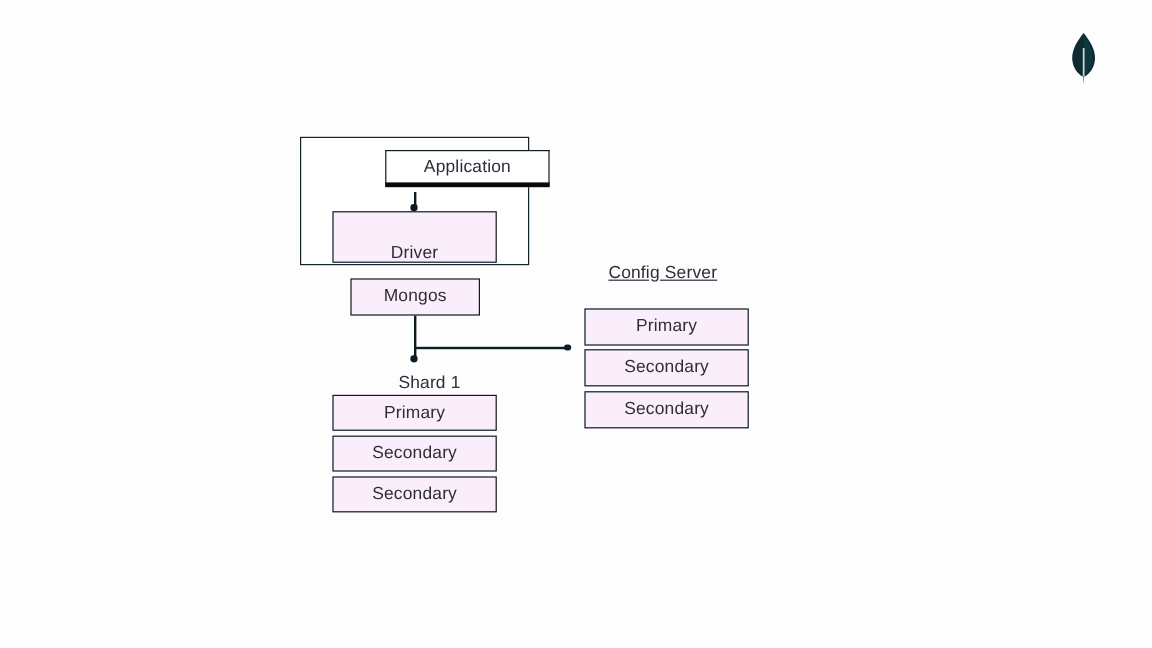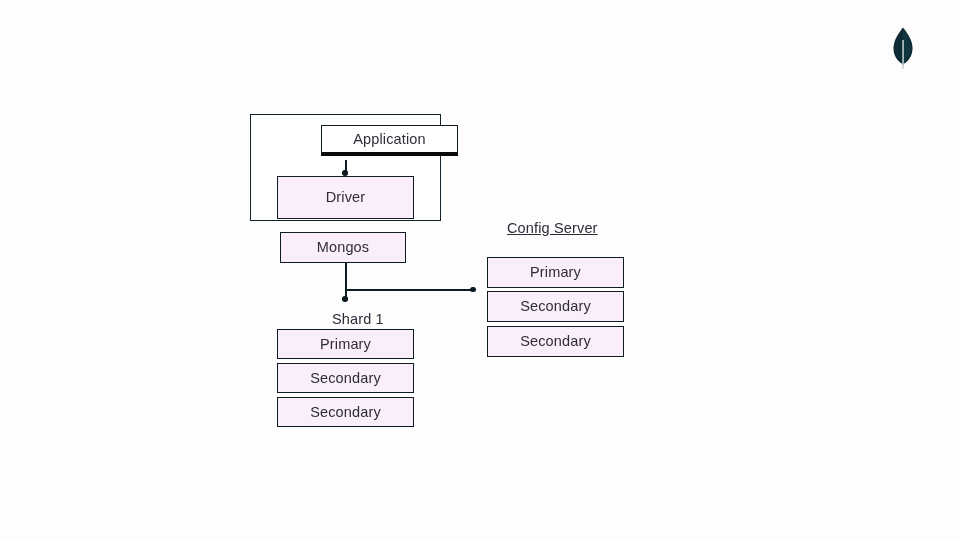--- a/index.html
+++ b/index.html
@@ -107,25 +107,25 @@
 
   <div class="container-box" style="left:250px; top:114px; width:191px; height:107px;"></div>
 
   <div class="node white thick-bottom" style="left:277px; top:125px; width:137px; height:31px;margin-left:44px;">
     <span>Application</span>
   </div>
 
   <div class="conn-v" style="left:345px; top:160px; height:14px;"></div>
   <div class="conn-dot" style="left:342.3px; top:170px;"></div>
 
-  <div class="node" style="left:277px; top:176px; width:137px; height:43px;">
+  <div class="node" style="left:277px; top:176px; width:137px; height:43px;align-items:flex-end;">
     <span>Driver</span>
   </div>
 
-  <div class="node" style="left:280px; top:232px; width:126px; height:31px;">
+  <div class="node" style="left:292px; top:232px; width:108px; height:31px;">
     <span>Mongos</span>
   </div>
 
   <div class="conn-v" style="left:345px; top:263px; height:36px;"></div>
   <div class="conn-dot" style="left:342.3px; top:296px;"></div>
   <div class="conn-h" style="left:345px; top:289px; width:130px;"></div>
   <div class="conn-dot" style="left:470px; top:286.5px;"></div>
 
   <div class="grp-label" style="left:332px; top:312px;">Shard 1</div>
 

